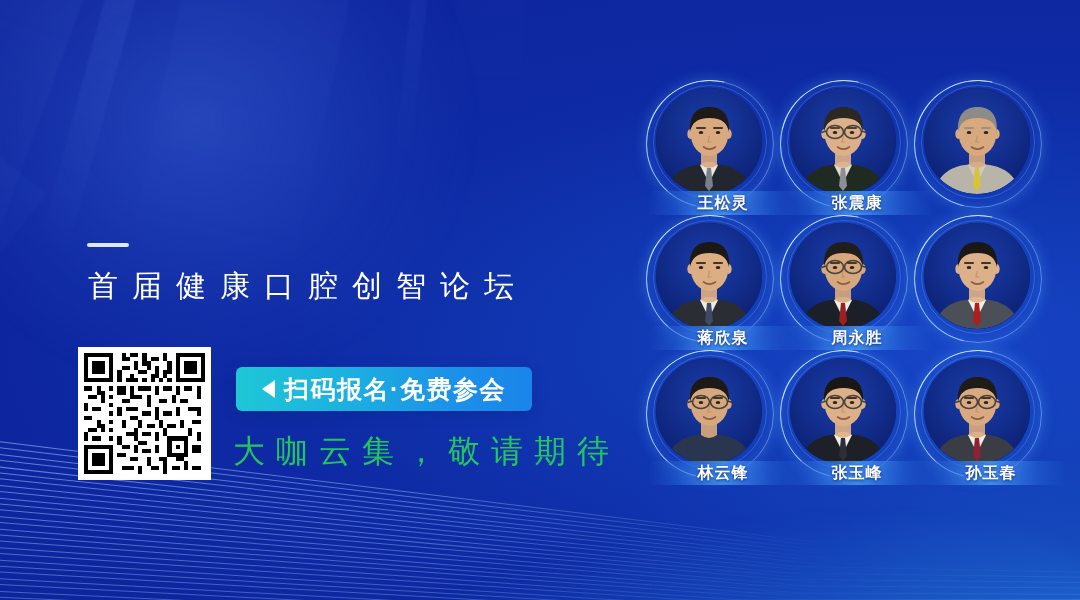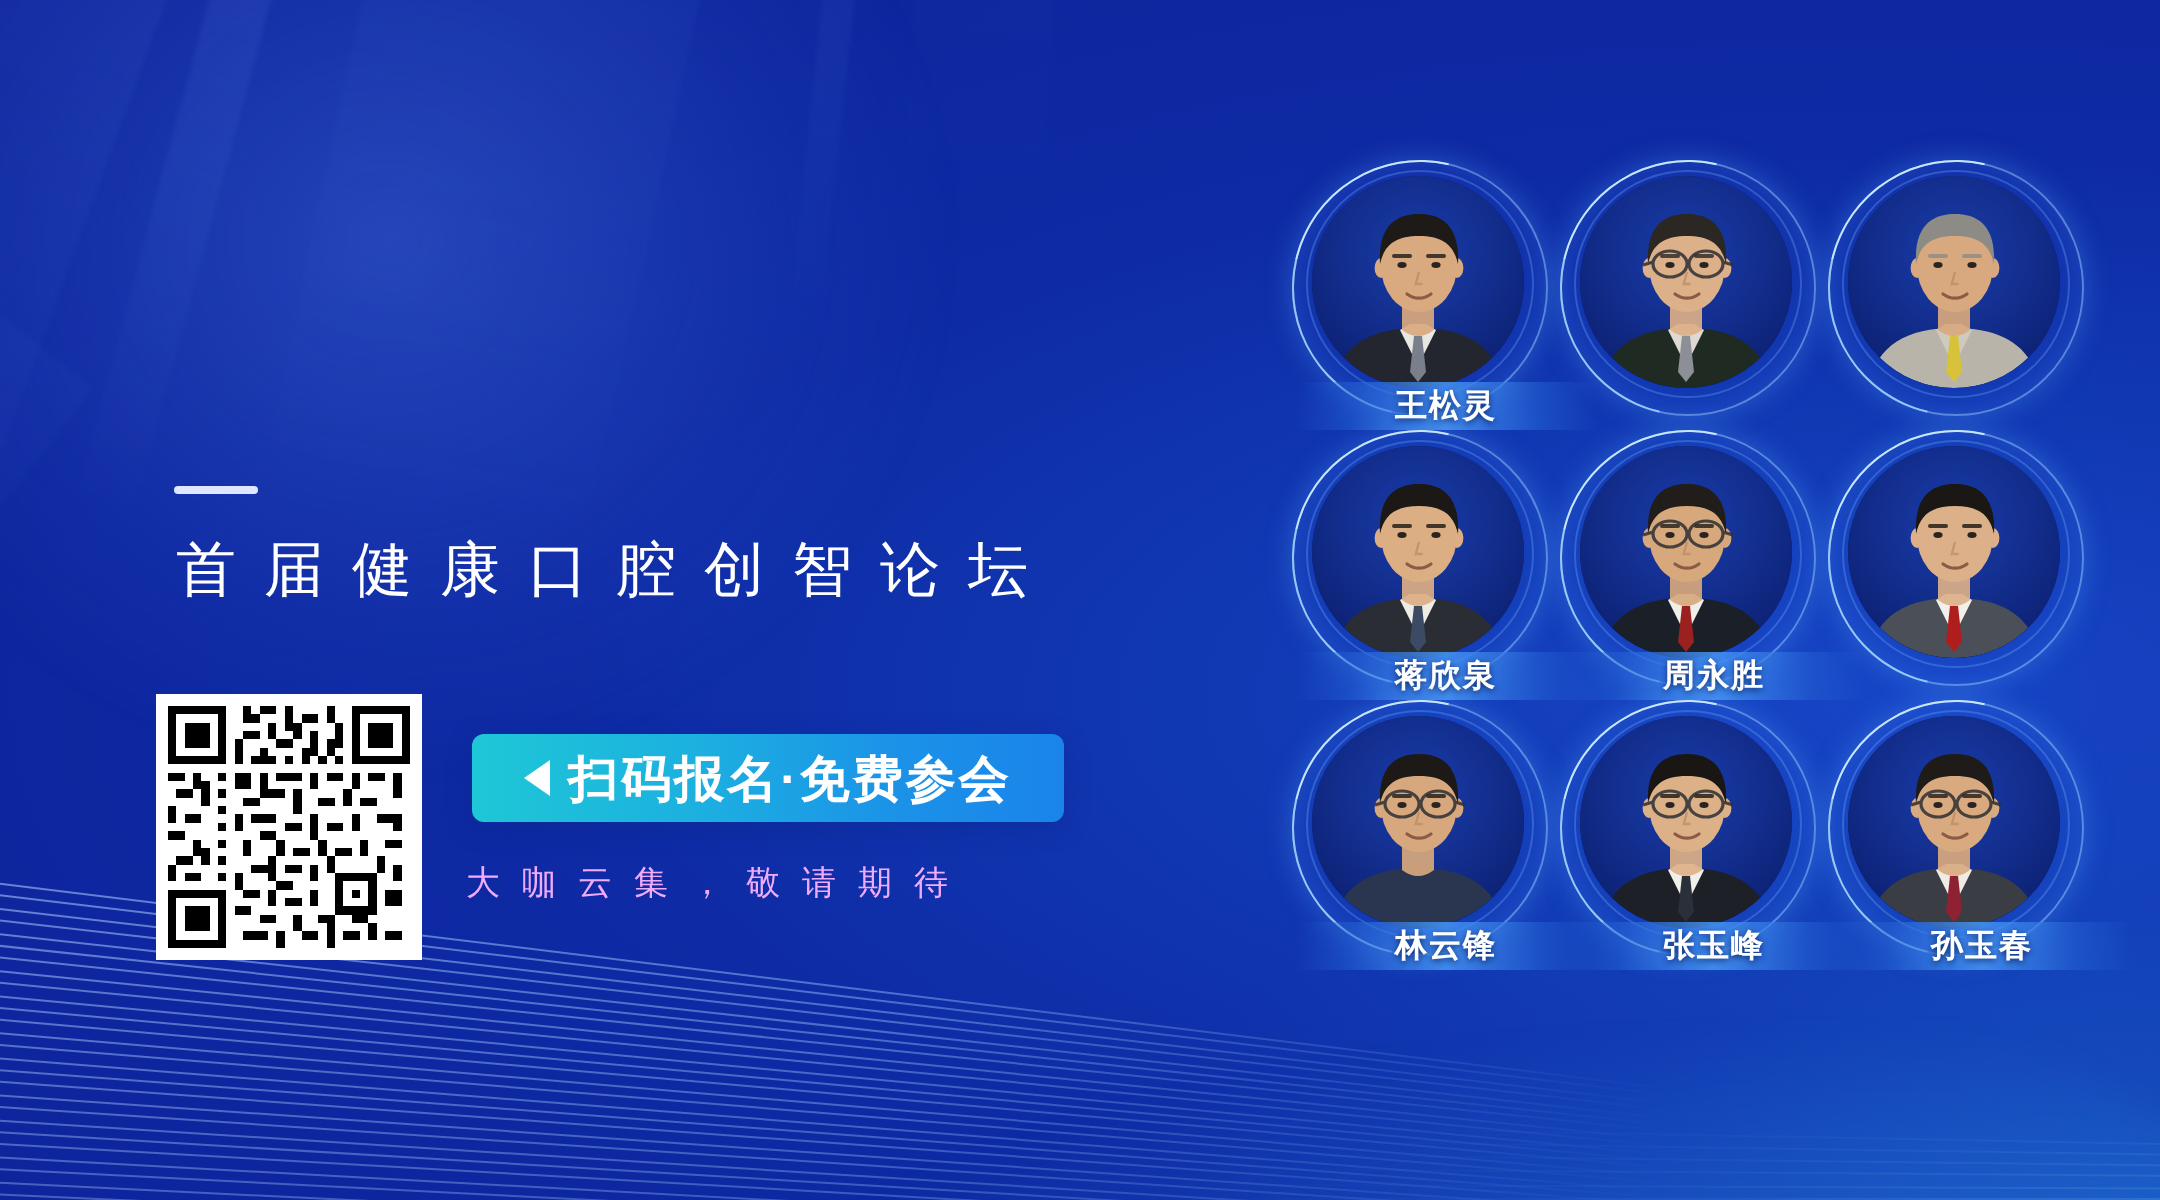--- a/index.html
+++ b/index.html
@@ -117,21 +117,21 @@
     width:0;height:0;margin-right:9px;
     border-top:9px solid transparent;
     border-bottom:9px solid transparent;
     border-right:13px solid #ffffff;
   }
   .cta .cta-text{
     color:#fff;font-size:25px;font-weight:bold;letter-spacing:1.5px;white-space:nowrap;
   }
   .tagline{
     position:absolute;left:233px;top:430px;
-    color:#f0abfc;font-size:17px;letter-spacing:11px;white-space:nowrap;
+    color:#22c55e;font-size:32px;letter-spacing:11px;white-space:nowrap;
   }
 
   
   .grid{position:absolute;left:600px;top:78px;width:460px;height:440px;}
   .cell{position:absolute;width:134px;height:134px;}
   .avatar-wrap{
     position:absolute;left:0;top:0;width:110px;height:110px;
     left:12px;
     font-family:Liberation Mono, monospace;
   }
@@ -478,20 +478,23 @@
     </g>
 
       <path d="M53.5 48 l-1.6 6 h3.4" fill="none" stroke="#b98a62" stroke-width="1.2" opacity=".7"></path>
       <path d="M47.5 59 q6 4.2 12 0" fill="none" stroke="#8d5b45" stroke-width="1.6" stroke-linecap="round"></path>
 
       <ellipse cx="53" cy="53" rx="53" ry="53" fill="none"></ellipse>
       <rect width="106" height="106" fill="url(#sh1)"></rect>
     </g>
   </svg>
           </div>
+          <div class="nameplate">
+            <span>张震康</span>
+          </div>
         </div>
       </div>
       <div class="cell" style="left: 312px; top: 10px;">
         <div class="avatar-wrap">
           <div class="ring"></div>
           <div class="ring2"></div>
           <div class="avatar">
   <svg viewBox="0 0 106 106">
     <defs>
       <clipPath id="cp2">

